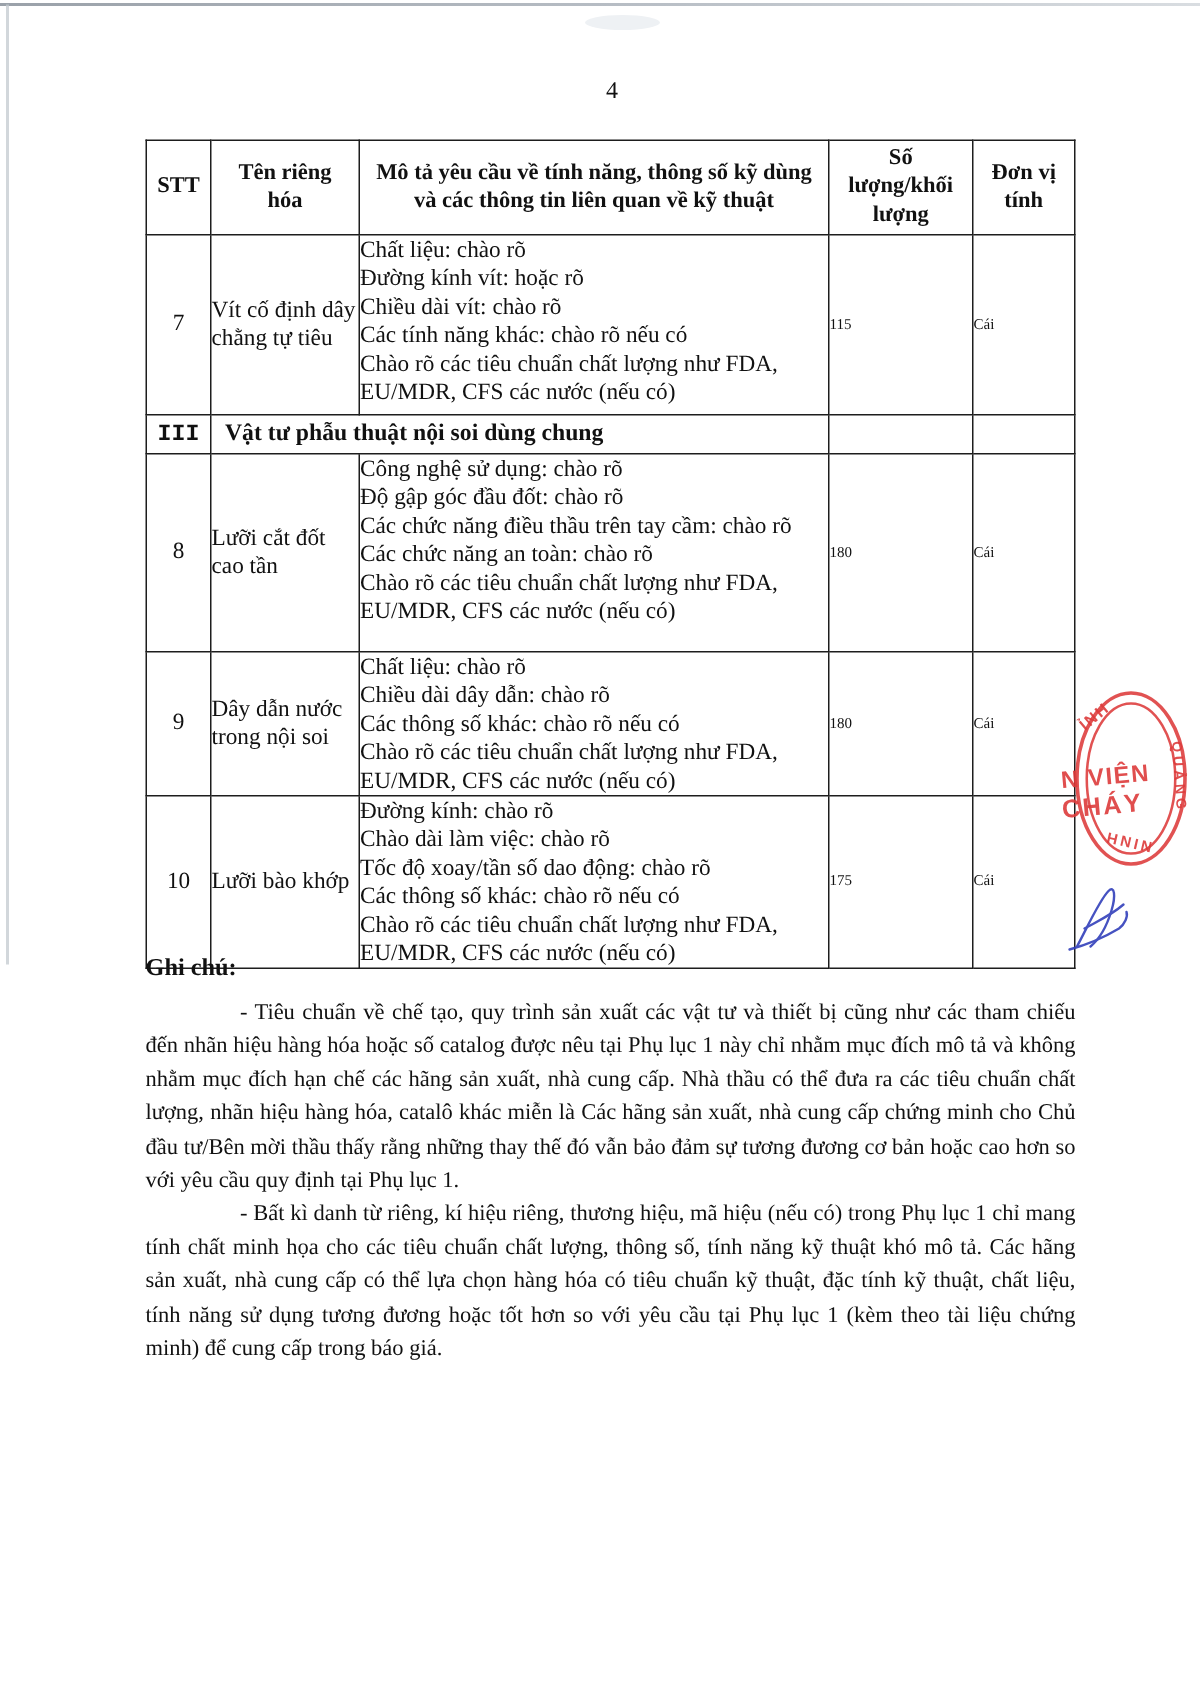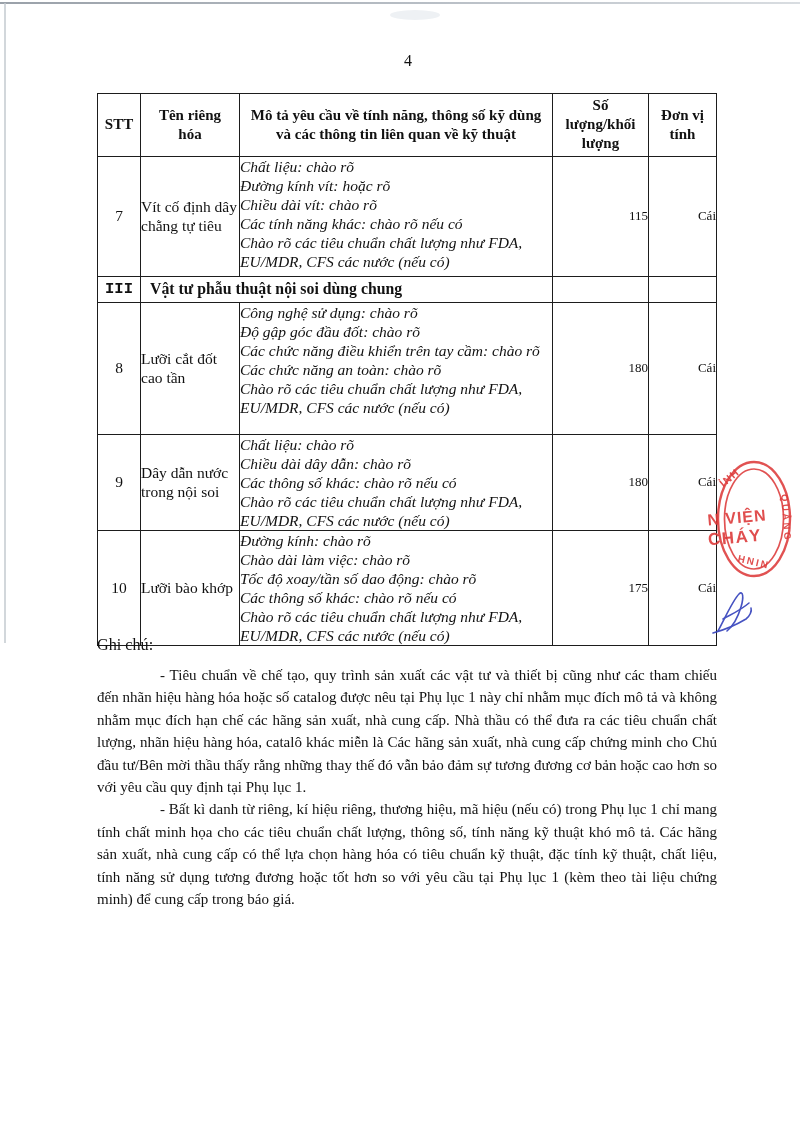--- a/index.html
+++ b/index.html
@@ -42,29 +42,29 @@
   }
   tr.h-hdr{height:51px;}
   tr.r7{height:120px;}
   tr.rsec{height:26px;}
   tr.r8{height:132px;}
   tr.r9{height:95px;}
   tr.r10{height:113px;}
 
   td.c-stt{ text-align:center;vertical-align:middle;font-size:15.5px;}
   td.c-name{ vertical-align:middle;padding:2px 4px 2px 7px;line-height:19px;}
-  td.c-desc{ vertical-align:top;padding:1px 4px 2px 8px;line-height:19px;font-style:italic;}
-  td.c-qty, td.c-unit{ text-align:right;vertical-align:middle;font-size:13px;}
+  td.c-desc{ vertical-align:top;padding:1px 4px 2px 8px;line-height:19px;}
+  td.c-qty, td.c-unit{ text-align:left;vertical-align:middle;font-size:10px;}
   tr.rsec td.sec-title{ font-weight:bold;padding-left:9px;font-size:15.8px;vertical-align:middle;}
   tr.rsec td.c-stt{ font-weight:bold;font-family:Liberation Mono, monospace;}
 
   .notes{
     position:absolute;left:97px;top:636px;width:620px;
   }
-  .notes-heading{font-weight:normal;font-size:16.2px;margin:0 0 9px 0;}
+  .notes-heading{font-weight:bold;font-size:16.2px;margin:0 0 9px 0;}
   .notes p{
     margin:0;text-align:justify;text-indent:63px;
     font-size:15px;line-height:22.4px;
   }
 
   .stamp-svg{position:absolute;left:700px;top:440px;width:100px;height:200px;}
 </style>
 </head>
 <body>
 
@@ -119,21 +119,21 @@
         <td class="c-qty"></td>
         <td class="c-unit"></td>
       </tr>
 
       <tr class="r8">
         <td class="c-stt">8</td>
         <td class="c-name">Lưỡi cắt đốt cao tần</td>
         <td class="c-desc">
           <div>Công nghệ sử dụng: chào rõ</div>
           <div>Độ gập góc đầu đốt: chào rõ</div>
-          <div>Các chức năng điều khiển trên tay cầm: chào rõ</div>
+          <div>Các chức năng điều thầu trên tay cầm: chào rõ</div>
           <div>Các chức năng an toàn: chào rõ</div>
           <div>Chào rõ các tiêu chuẩn chất lượng như FDA, EU/MDR, CFS các nước (nếu có)</div>
         </td>
         <td class="c-qty">180</td>
         <td class="c-unit">Cái</td>
       </tr>
 
       <tr class="r9">
         <td class="c-stt">9</td>
         <td class="c-name">Dây dẫn nước trong nội soi</td>

